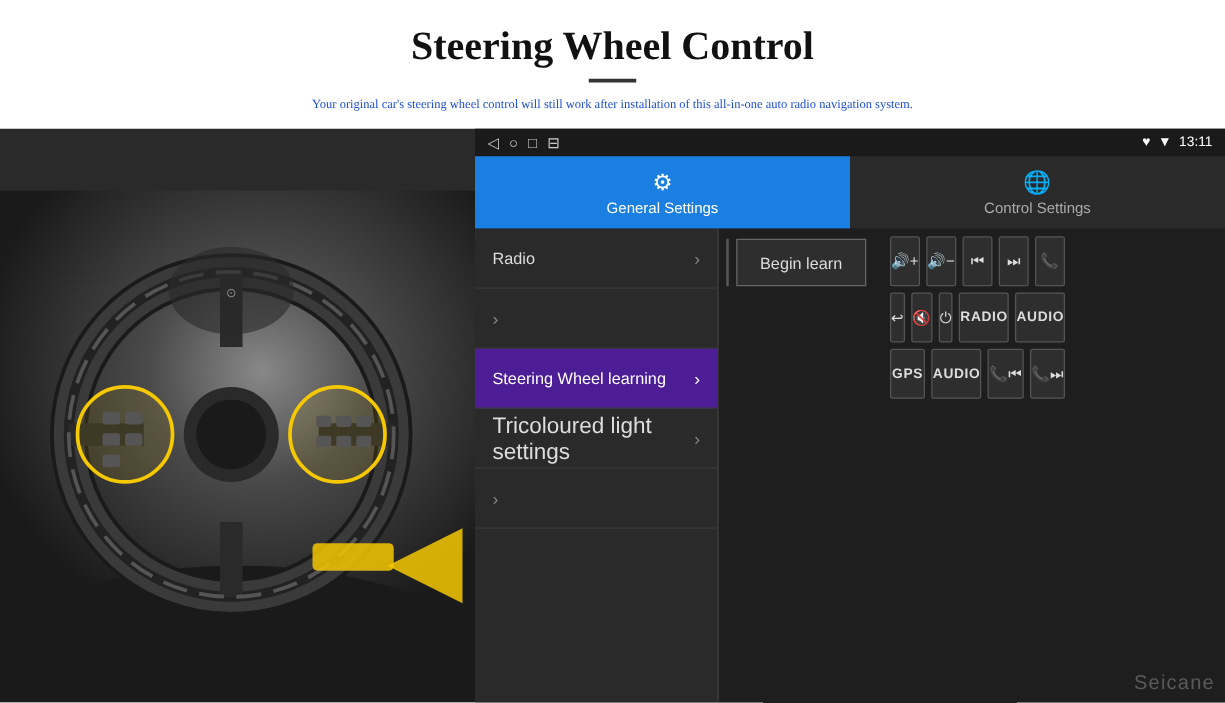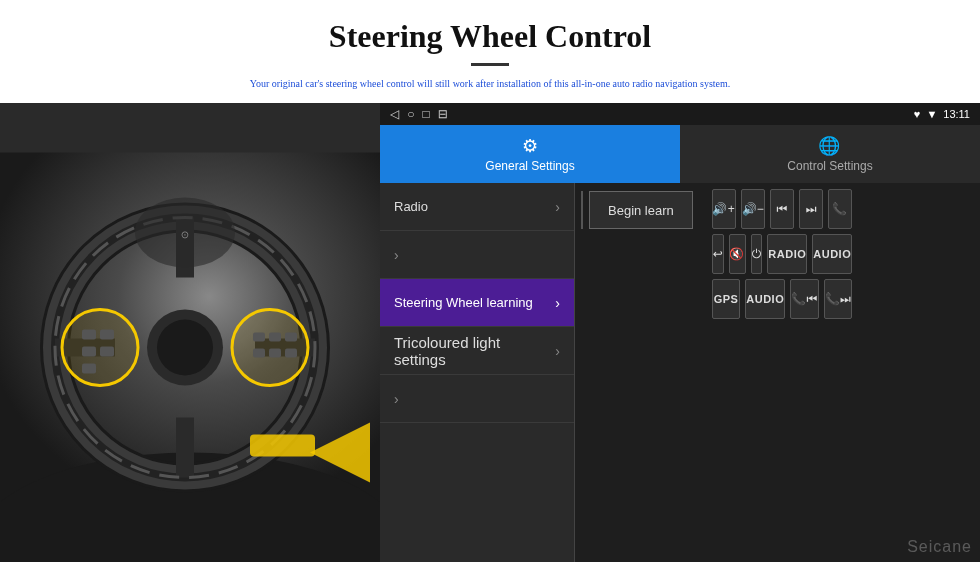--- a/index.html
+++ b/index.html
@@ -377,21 +377,21 @@
             <span class="chevron">›</span>
           </div>
           <div class="menu-item">
             <span class="chevron">›</span>
           </div>
           <div class="menu-item active">
             <span class="menu-item-text">Steering Wheel learning</span>
             <span class="chevron">›</span>
           </div>
           <div class="menu-item">
-            <span class="menu-item-text" style="font-size:15px;">Tricoloured light settings</span>
+            <span class="menu-item-text" style="font-size:18px;">Tricoloured light settings</span>
             <span class="chevron">›</span>
           </div>
           <div class="menu-item">
             <span class="chevron">›</span>
           </div>
         </div>
 
         <div class="controls-area">
 
           <div class="begin-learn-row">

